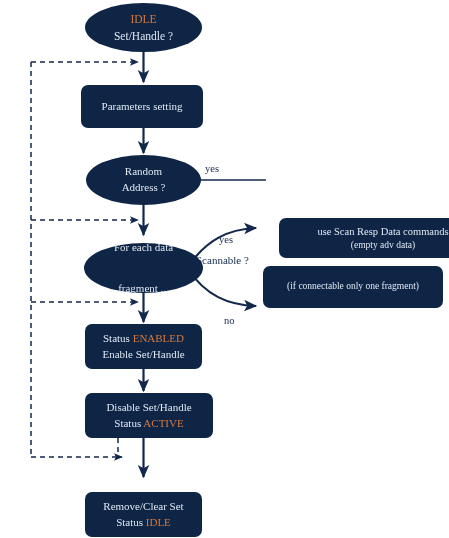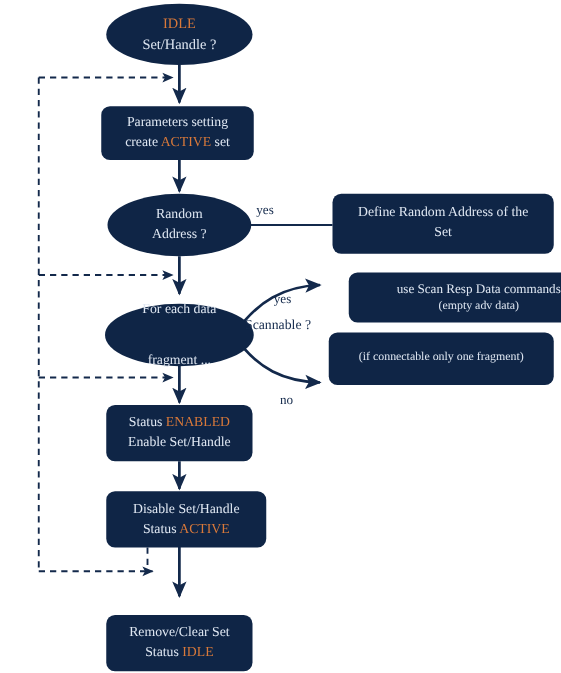--- a/index.html
+++ b/index.html
@@ -106,32 +106,27 @@
     <line x1="31" y1="457" x2="122" y2="457" stroke="#13294b" stroke-width="1.5" stroke-dasharray="5,4" marker-end="url(#ahd)"></line>
   </svg>
 
   <div class="node ellipse t12" style="left:85px; top:3px; width:117px; height:49px;">
     <span class="ln accent">IDLE</span>
     <span class="ln">Set/Handle ?</span>
   </div>
 
   <div class="node rect t11" style="left:81px; top:85px; width:122px; height:43px;">
     <span class="ln">Parameters setting</span>
-    <span class="ln"><span>create </span><span class="accent">ACTIVE</span><span> set</span></span>
   </div>
 
   <div class="node ellipse t11" style="left:86px; top:155px; width:115px; height:50px;">
     <span class="ln">Random</span>
     <span class="ln">Address ?</span>
   </div>
 
-  <div class="node rect t11" style="left:266px; top:155px; width:177px; height:48px;">
-    <span class="ln">Define Random Address of the</span>
-    <span class="ln">Set</span>
-  </div>
 
   <div class="node ellipse t11" style="left:84px; top:243px; width:119px; height:50px;gap:25px;">
     <span class="ln">For each data</span>
     <span class="ln">fragment ...</span>
   </div>
 
   <div class="node rect t10" style="left:279px; top:218px; width:208px; height:40px;">
     <span class="ln">use Scan Resp Data commands</span>
     <span class="ln t9">(empty adv data)</span>
   </div>

